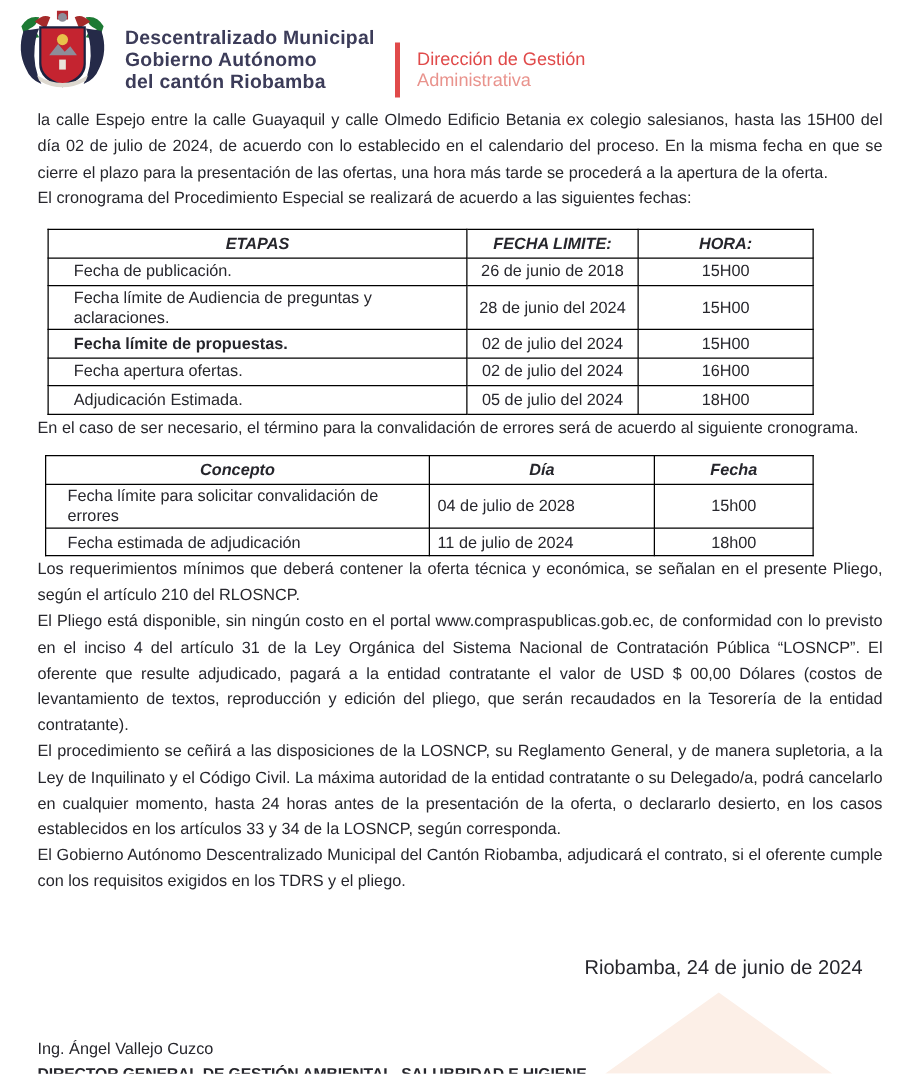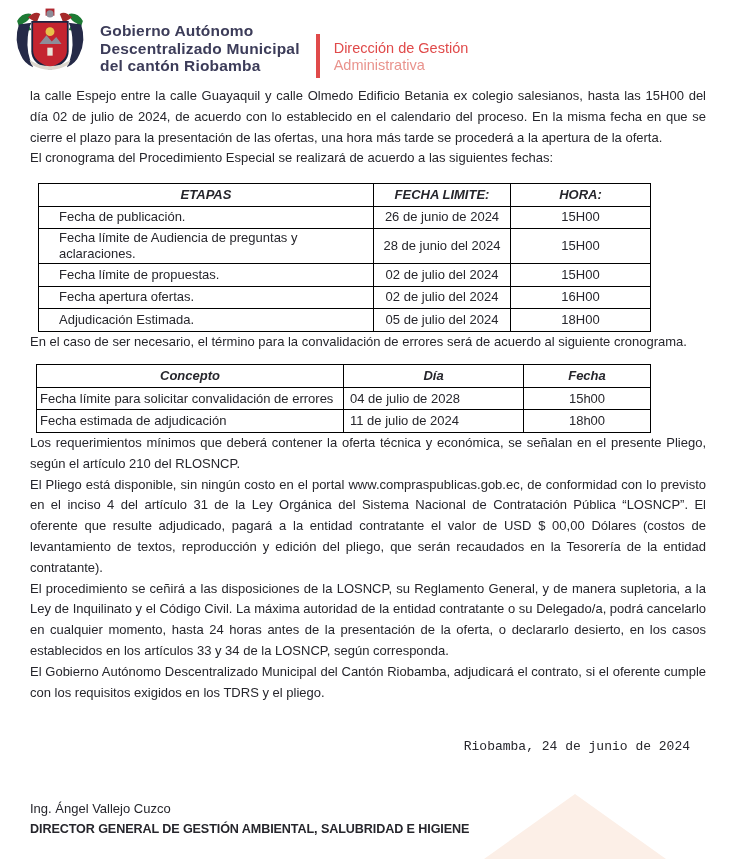--- a/index.html
+++ b/index.html
@@ -29,29 +29,29 @@
   .p7{margin-top:21px;}
 
   
   table{border-collapse:collapse;table-layout:fixed;font-size:13px;color:#26262c;}
   th,td{border:1.4px solid #000;padding:1px 6px;height:19.5px;line-height:16px;}
   th{font-weight:bold;text-align:center;font-style:italic;}
   .t1{margin:14px 0 0 8px;width:612px;}
   .t1 .c1{width:335px;} .t1 .c2{width:137px;} .t1 .c3{width:140px;}
   .t1 td.etapa{text-align:left;padding-left:20px;}
   .t1 td.fecha,.t1 td.hora{text-align:center;}
-  .t1 tr.bold-row td.etapa{font-weight:normal;}
+  .t1 tr.bold-row td.etapa{font-weight:bold;}
   .t2{margin:12px 0 0 6px;width:614px;}
   .t2 .c1{width:307px;} .t2 .c2{width:180px;} .t2 .c3{width:127px;}
-  .t2 td.concepto{text-align:left;padding-left:3px;}
+  .t2 td.concepto{text-align:left;padding-left:17px;}
   .t2 td.dia{text-align:left;}
   .t2 td.hora{text-align:center;}
 
   
-  .dateline{margin-top:36px;font-size:13px;text-align:right;padding-right:16px;font-family:Liberation Mono, monospace;}
+  .dateline{margin-top:50px;font-size:16px;text-align:right;padding-right:16px;}
   .sig{margin-top:44px;font-size:13px;line-height:21px;}
   .sig .title{font-weight:bold;font-size:12.6px;letter-spacing:-0.1px;}
 
   .watermark{position:absolute;left:470px;top:790px;z-index:1;}
 </style>
 </head>
 <body>
 
 <div class="page">
 
@@ -73,22 +73,22 @@
       <path d="M26 20 h38 v31 q0 13 -19 19 q-19 -6 -19 -19 z" fill="#c42430"></path>
 
       <path d="M33 44 l8 -10 6 7 5 -5 6 8 z" fill="#8d8d99"></path>
       <circle cx="45" cy="30" r="5" fill="#e8c24a"></circle>
       <rect x="42" y="48" width="6" height="9" fill="#e9e4da"></rect>
 
       <path d="M22 62 q23 14 46 0 l-2 5 q-21 12 -42 0 z" fill="#ddd8cf"></path>
     </svg>
 
     <div class="org">
+      <div>Descentralizado Municipal</div>
       <div>Gobierno Autónomo</div>
-      <div>Descentralizado Municipal</div>
       <div>del cantón Riobamba</div>
     </div>
 
     <div class="vrule"></div>
 
     <div class="dept">
       <div class="l1">Dirección de Gestión</div>
       <div class="l2">Administrativa</div>
     </div>
   </div>
@@ -105,21 +105,21 @@
     <thead>
       <tr>
         <th>ETAPAS</th>
         <th>FECHA LIMITE:</th>
         <th>HORA:</th>
       </tr>
     </thead>
     <tbody>
       <tr>
         <td class="etapa">Fecha de publicación.</td>
-        <td class="fecha">26 de junio de 2024</td>
+        <td class="fecha">26 de junio de 2018</td>
         <td class="hora">15H00</td>
       </tr>
       <tr>
         <td class="etapa">Fecha límite de Audiencia de preguntas y aclaraciones.</td>
         <td class="fecha">28 de junio del 2024</td>
         <td class="hora">15H00</td>
       </tr>
       <tr class="bold-row">
         <td class="etapa">Fecha límite de propuestas.</td>
         <td class="fecha">02 de julio del 2024</td>

